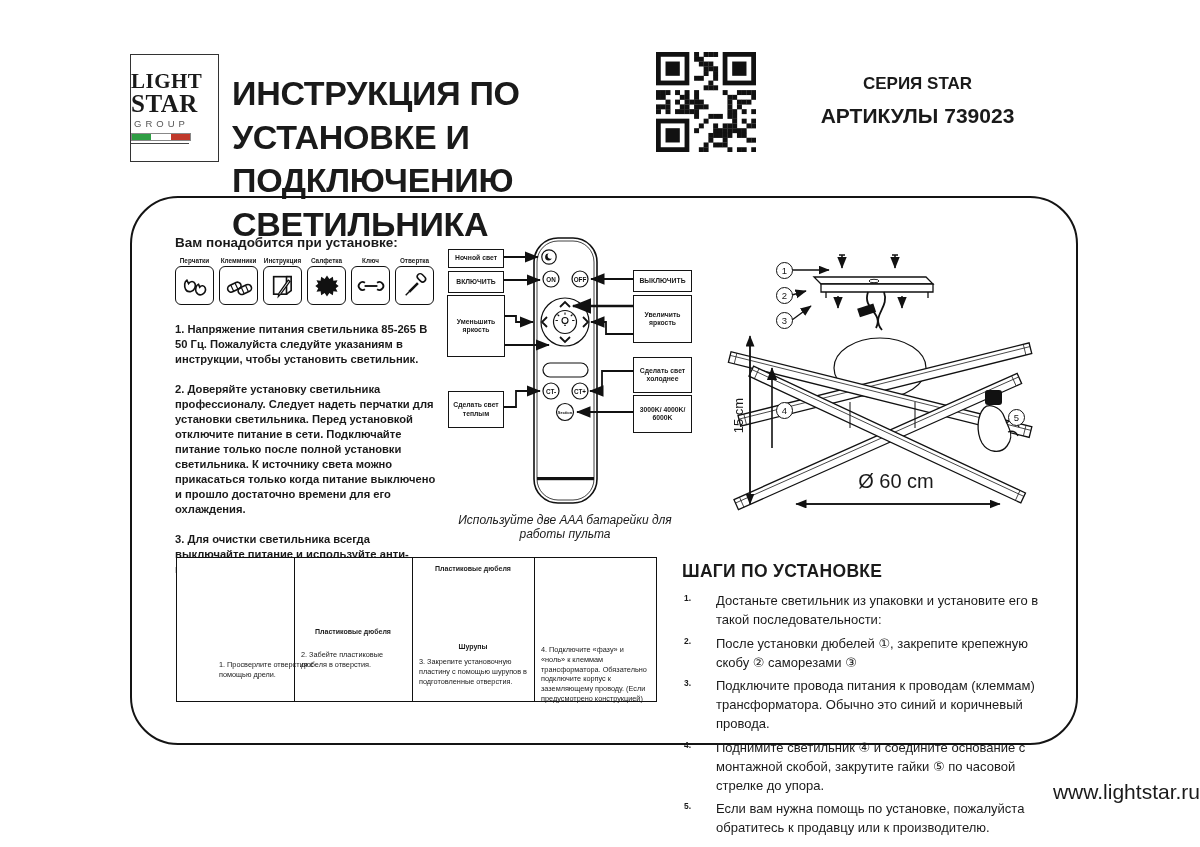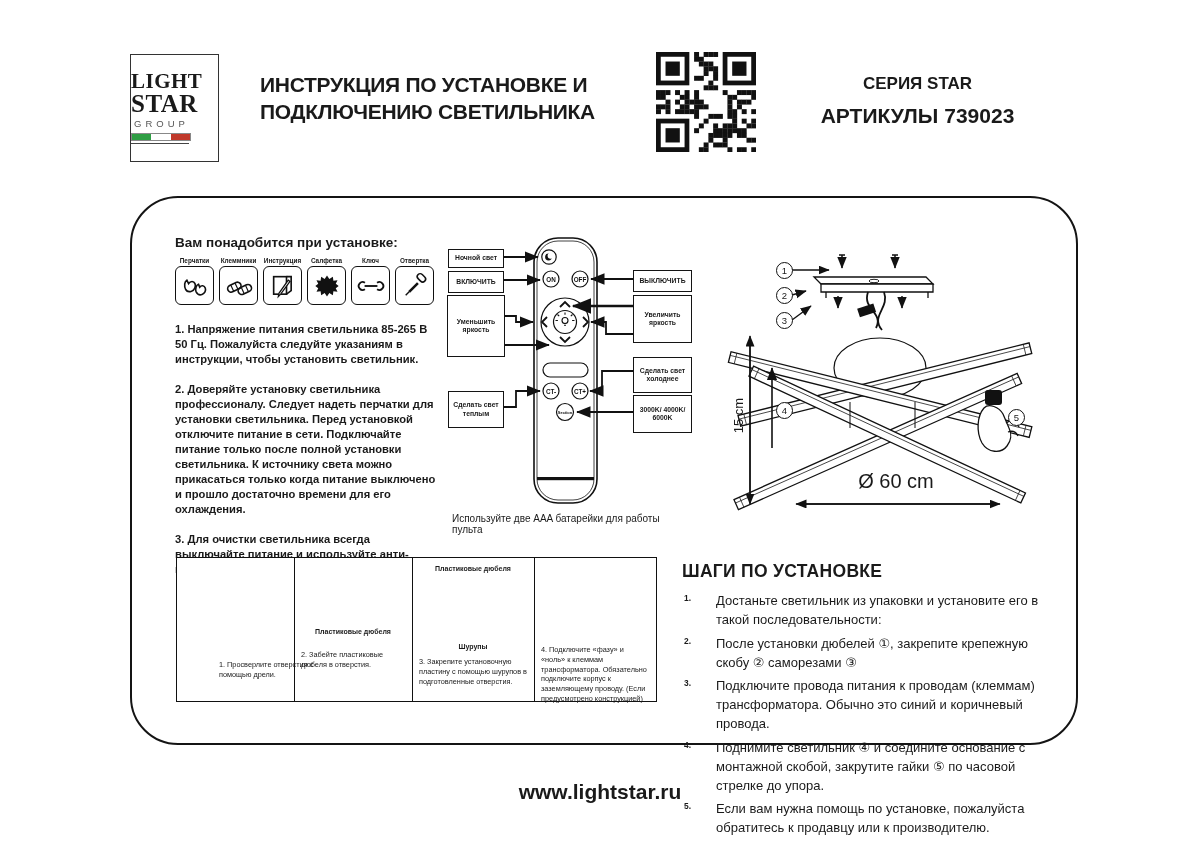--- a/index.html
+++ b/index.html
@@ -32,21 +32,21 @@
     <div style="font-family:'Liberation Serif','DejaVu Serif',serif;font-weight:700;font-size:25px;line-height:0.95;letter-spacing:0.5px;">STAR</div>
     <div style="font-size:9.5px;letter-spacing:4px;color:#555;margin:2px 8px 4px 3px;">GROUP</div>
     <div style="width:58px;height:6px;display:flex;border:0.5px solid #888;">
       <span style="flex:1;background:#2f9e44;"></span>
       <span style="flex:1;background:#fff;"></span>
       <span style="flex:1;background:#c0392b;"></span>
     </div>
     <div style="width:58px;height:0;border-bottom:1.5px solid #444;margin-top:2px;"></div>
   </div>
 
-  <div class="abs" style="left:260px;top:72px;width:400px;font-weight:700;font-size:21px;line-height:1.28;letter-spacing:-0.3px;">
+  <div class="abs" style="left:232px;top:72px;width:400px;font-weight:700;font-size:34px;line-height:1.28;letter-spacing:-0.3px;">
     <div>ИНСТРУКЦИЯ ПО УСТАНОВКЕ И</div>
     <div>ПОДКЛЮЧЕНИЮ СВЕТИЛЬНИКА</div>
   </div>
 
   <div class="abs" style="left:656px;top:52px;width:100px;height:100px;">
       <svg width="100" height="100" viewBox="0 0 99.96 99.96">
         <rect x="38.08" y="0" width="4.96" height="4.96" fill="#111"></rect>
         <rect x="47.599999999999994" y="0" width="4.96" height="4.96" fill="#111"></rect>
         <rect x="52.36" y="0" width="4.96" height="4.96" fill="#111"></rect>
         <rect x="57.12" y="0" width="4.96" height="4.96" fill="#111"></rect>
@@ -465,21 +465,21 @@
   <div class="abs bx lbl" style="left:633px;top:295px;width:53px;height:44px;">Увеличить яркость</div>
   <div class="abs bx lbl" style="left:633px;top:357px;width:53px;height:32px;">Сделать свет холоднее</div>
   <div class="abs bx lbl" style="left:633px;top:395px;width:53px;height:34px;">3000K/ 4000K/ 6000K</div>
 
   <div class="abs btnt" style="left:543px;top:271px;width:16px;height:16px;font-size:6.3px;">ON</div>
   <div class="abs btnt" style="left:572px;top:271px;width:16px;height:16px;font-size:6.3px;">OFF</div>
   <div class="abs btnt" style="left:543px;top:383px;width:16px;height:16px;font-size:6.3px;">CT-</div>
   <div class="abs btnt" style="left:572px;top:383px;width:16px;height:16px;font-size:6.3px;">CT+</div>
   <div class="abs btnt" style="left:552px;top:406px;width:26px;height:12px;font-size:4px;">Section</div>
 
-  <div class="abs" style="left:452px;top:513px;width:226px;font-size:10px;font-weight:500;">Используйте две AAA батарейки для работы пульта</div>
+  <div class="abs" style="left:452px;top:513px;width:226px;text-align:center;font-size:12px;font-weight:500;font-style:italic;">Используйте две AAA батарейки для работы пульта</div>
 
   <div class="abs callout" style="left:776px;top:262px;">1</div>
   <div class="abs callout" style="left:776px;top:287px;">2</div>
   <div class="abs callout" style="left:776px;top:312px;">3</div>
   <div class="abs callout" style="left:776px;top:402px;">4</div>
   <div class="abs callout" style="left:1008px;top:409px;">5</div>
 
   <div class="abs" style="left:716px;top:408px;width:44px;text-align:center;font-size:13px;font-weight:500;transform:rotate(-90deg);">15 cm</div>
   <div class="abs" style="left:846px;top:470px;width:100px;text-align:center;font-size:20px;font-weight:500;">Ø 60 cm</div>
 
@@ -513,15 +513,15 @@
     <div class="step-row">
       <div class="step-num">4.</div>
       <div class="step-text">Поднимите светильник ④ и соедините основание с монтажной скобой, закрутите гайки ⑤ по часовой стрелке до упора.</div>
     </div>
     <div class="step-row">
       <div class="step-num">5.</div>
       <div class="step-text">Если вам нужна помощь по установке, пожалуйста обратитесь к продавцу или к производителю.</div>
     </div>
   </div>
 
-  <div class="abs" style="left:0;top:780px;width:1200px;text-align:center;font-weight:700;font-size:21px;">www.lightstar.ru</div>
+  <div class="abs" style="left:0;top:780px;width:1200px;text-align:right;font-weight:400;font-size:21px;">www.lightstar.ru</div>
 
 </div>
 
 </body></html>

